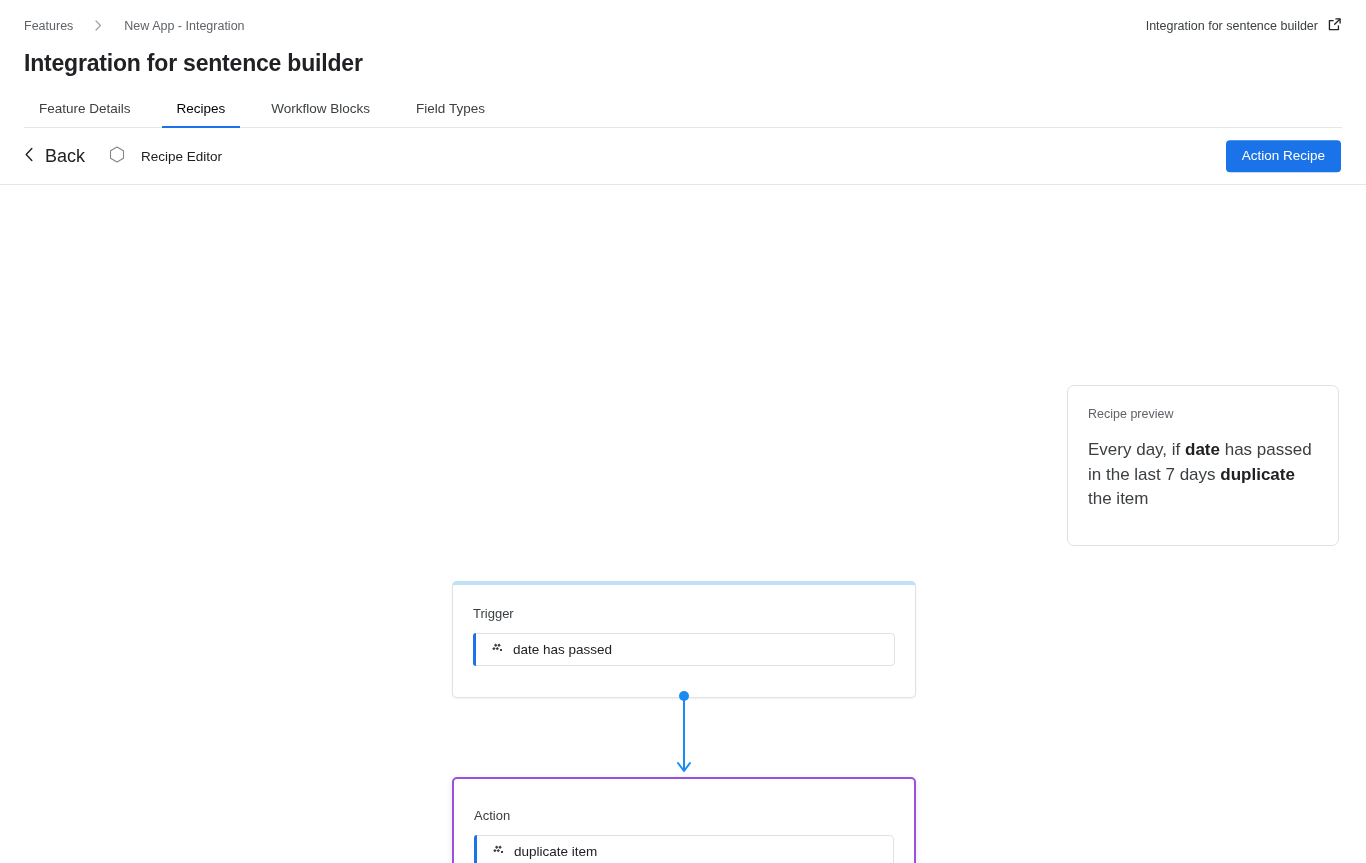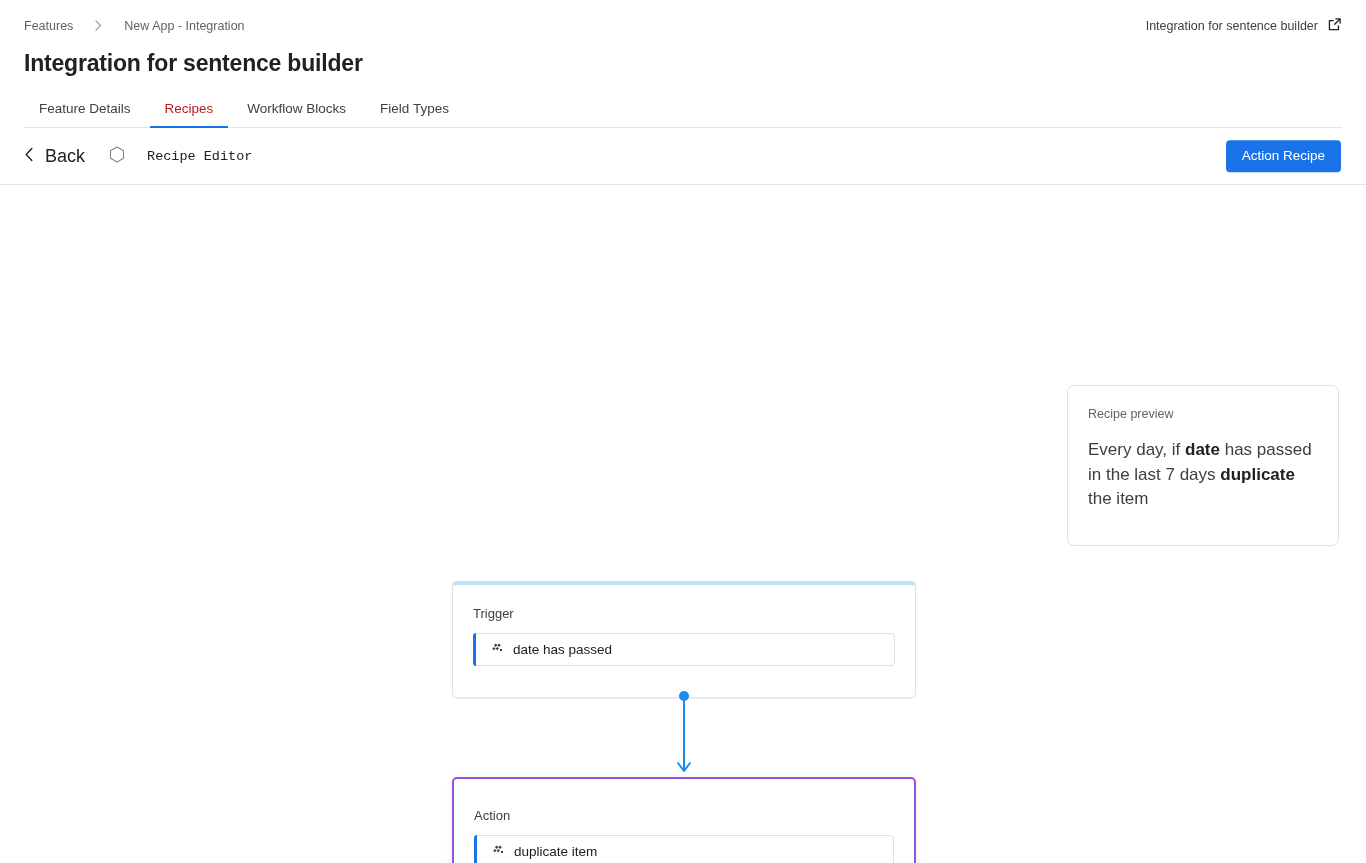--- a/index.html
+++ b/index.html
@@ -49,33 +49,33 @@
     font-size: 23px;
     font-weight: 700;
     letter-spacing: -0.2px;
     color: #202124;
   }
 
   .tabs {
     margin-top: 18px;
     display: flex;
     align-items: flex-end;
-    gap: 4px;
+    gap: 16px;
     border-bottom: 1px solid #e3e5e8;
     position: relative;
   }
   .tab {
     padding: 6px 15px 11px 15px;
     font-size: 13.5px;
     color: #3c4043;
     cursor: pointer;
     position: relative;
     white-space: nowrap;
   }
-  .tab.active { color: #b91c1c; }
+  .tab.active { color: #000000; }
   .tab.active::after {
     content: "";
     position: absolute;
     left: 0; right: 0; bottom: -1px;
     height: 2.5px;
     background: #1a73e8;
   }
 
   
   .toolbar {
@@ -92,24 +92,23 @@
     gap: 11px;
     font-size: 18px;
     color: #202124;
     cursor: pointer;
     margin-right: 24px;
   }
   .chev-left { display: block; }
   .editor-label {
     display: flex;
     align-items: center;
-    gap: 22px;
+    gap: 16px;
     font-size: 13.5px;
     color: #202124;
-    font-family: Liberation Mono, monospace;
   }
   .create-btn {
     position: absolute;
     right: 25px;
     top: 50%;
     transform: translateY(-50%);
     background: #1a73e8;
     color: #ffffff;
     border: none;
     border-radius: 4px;

